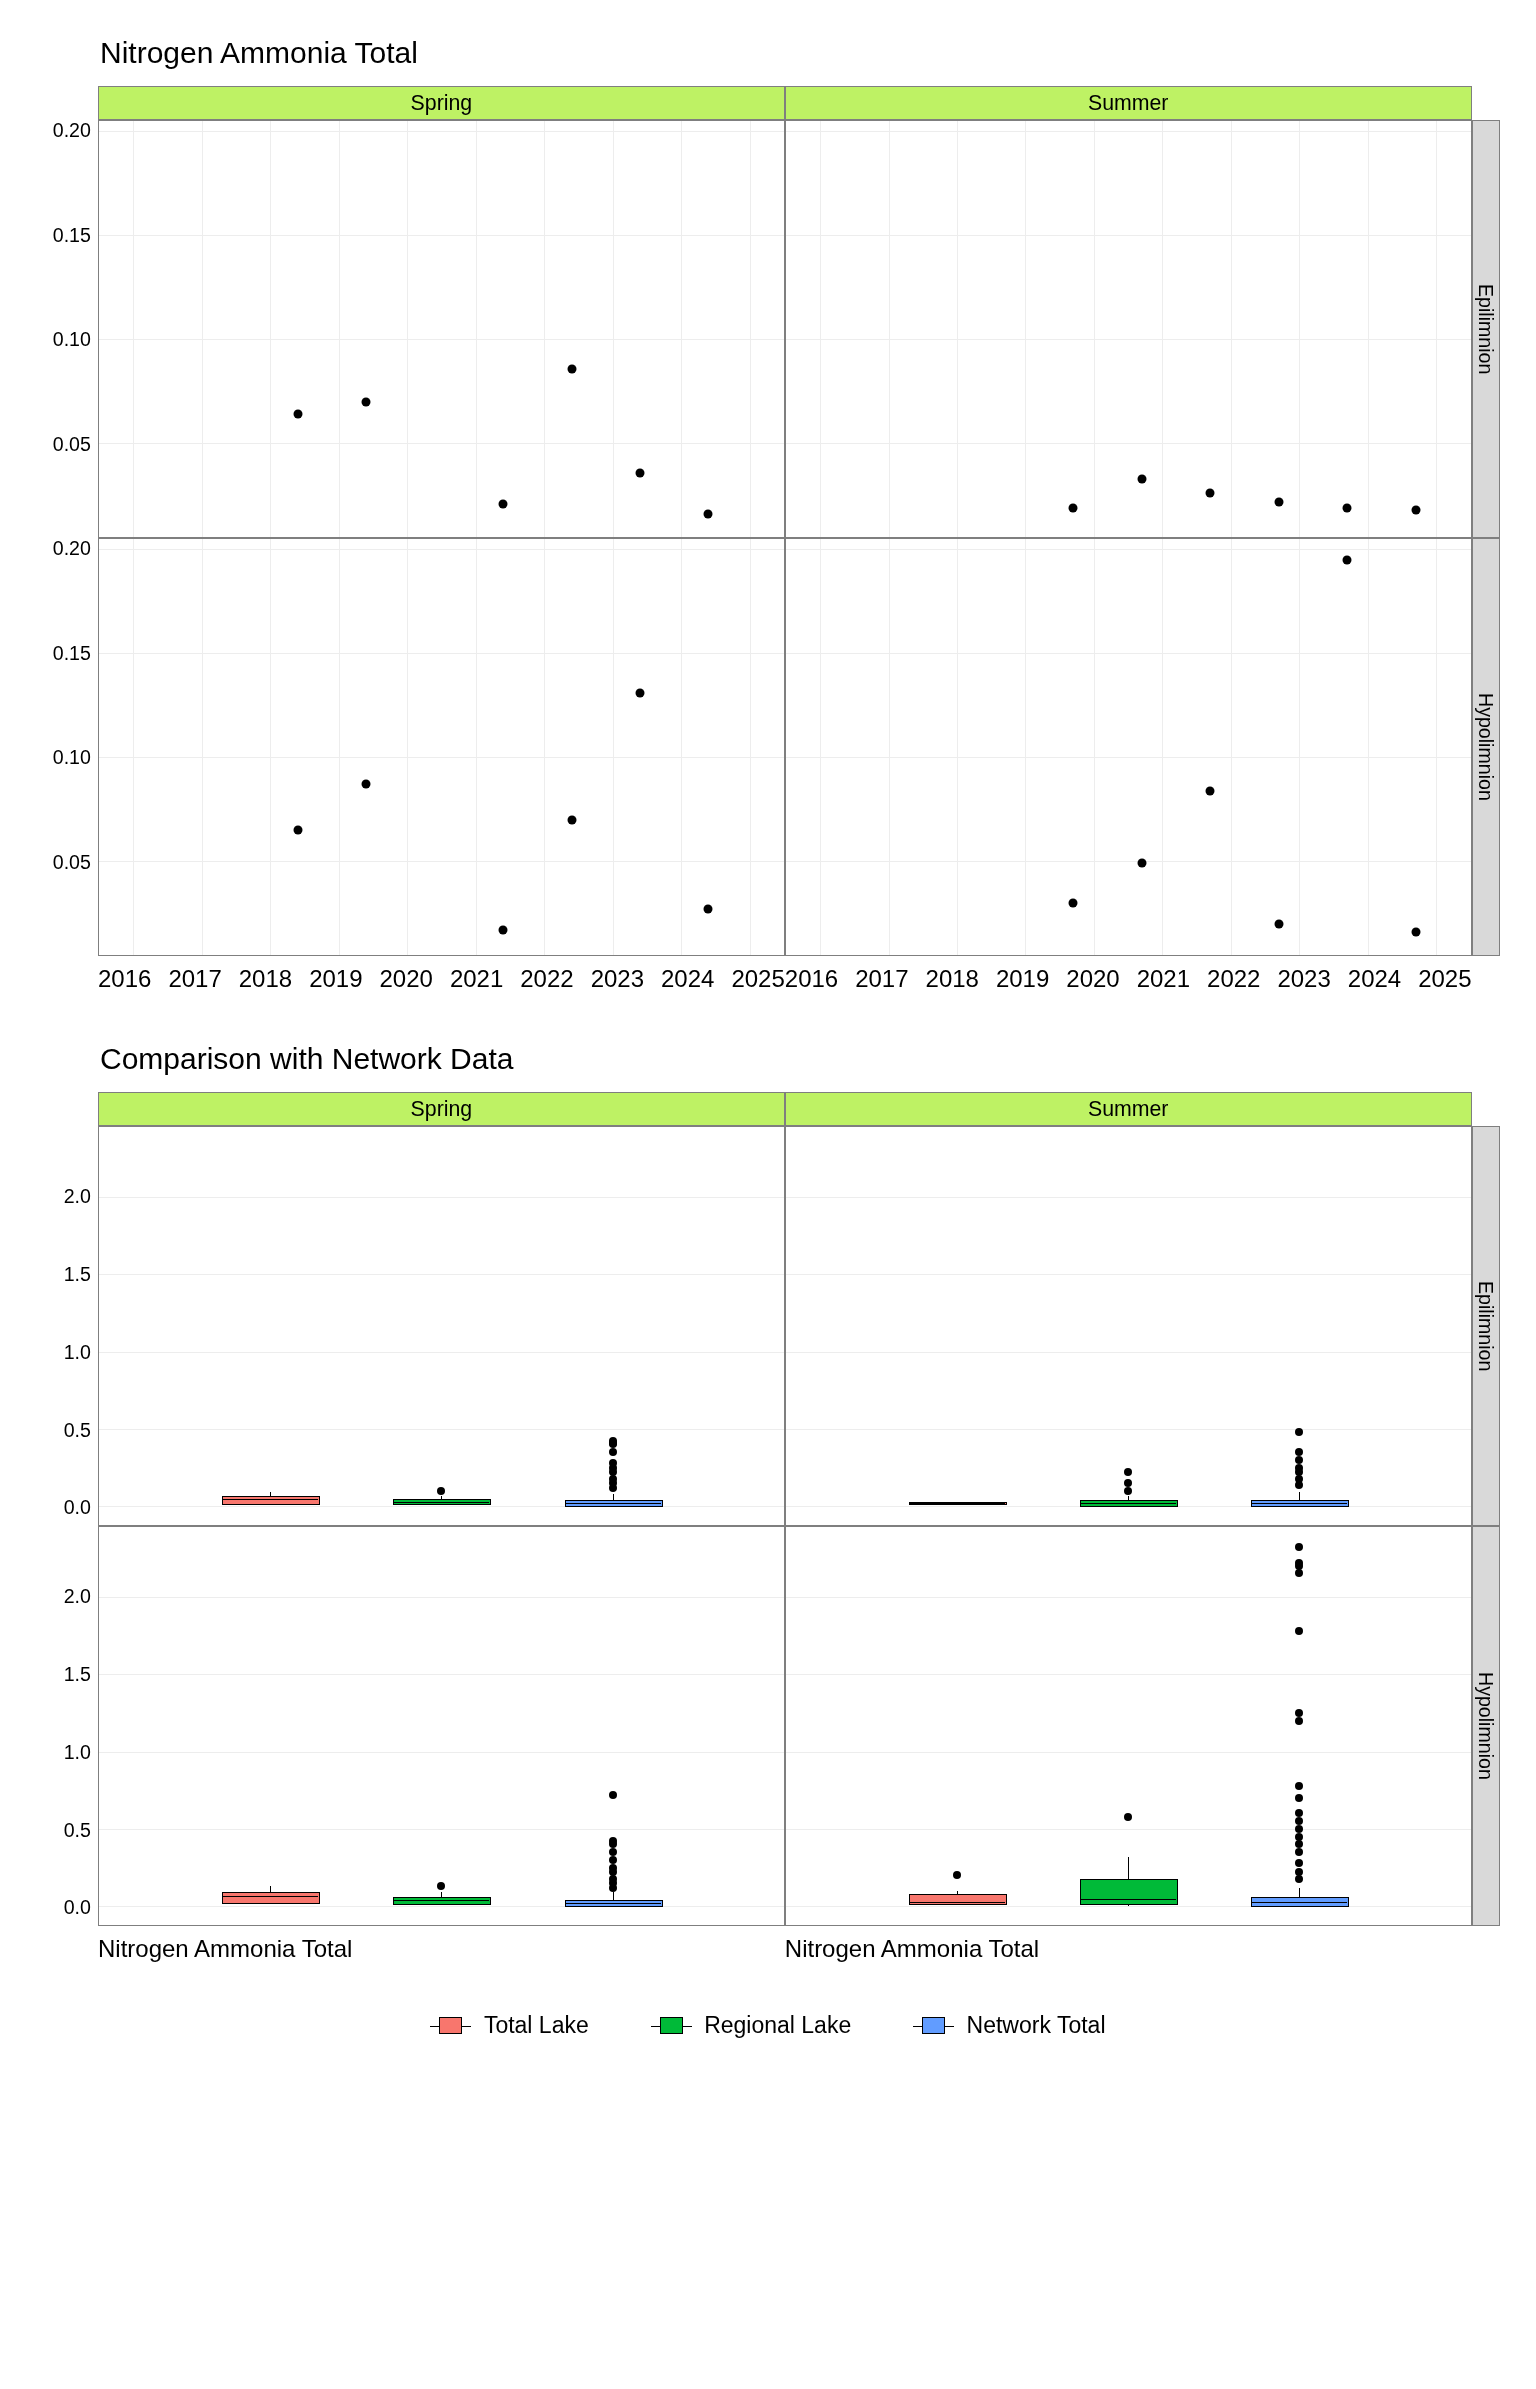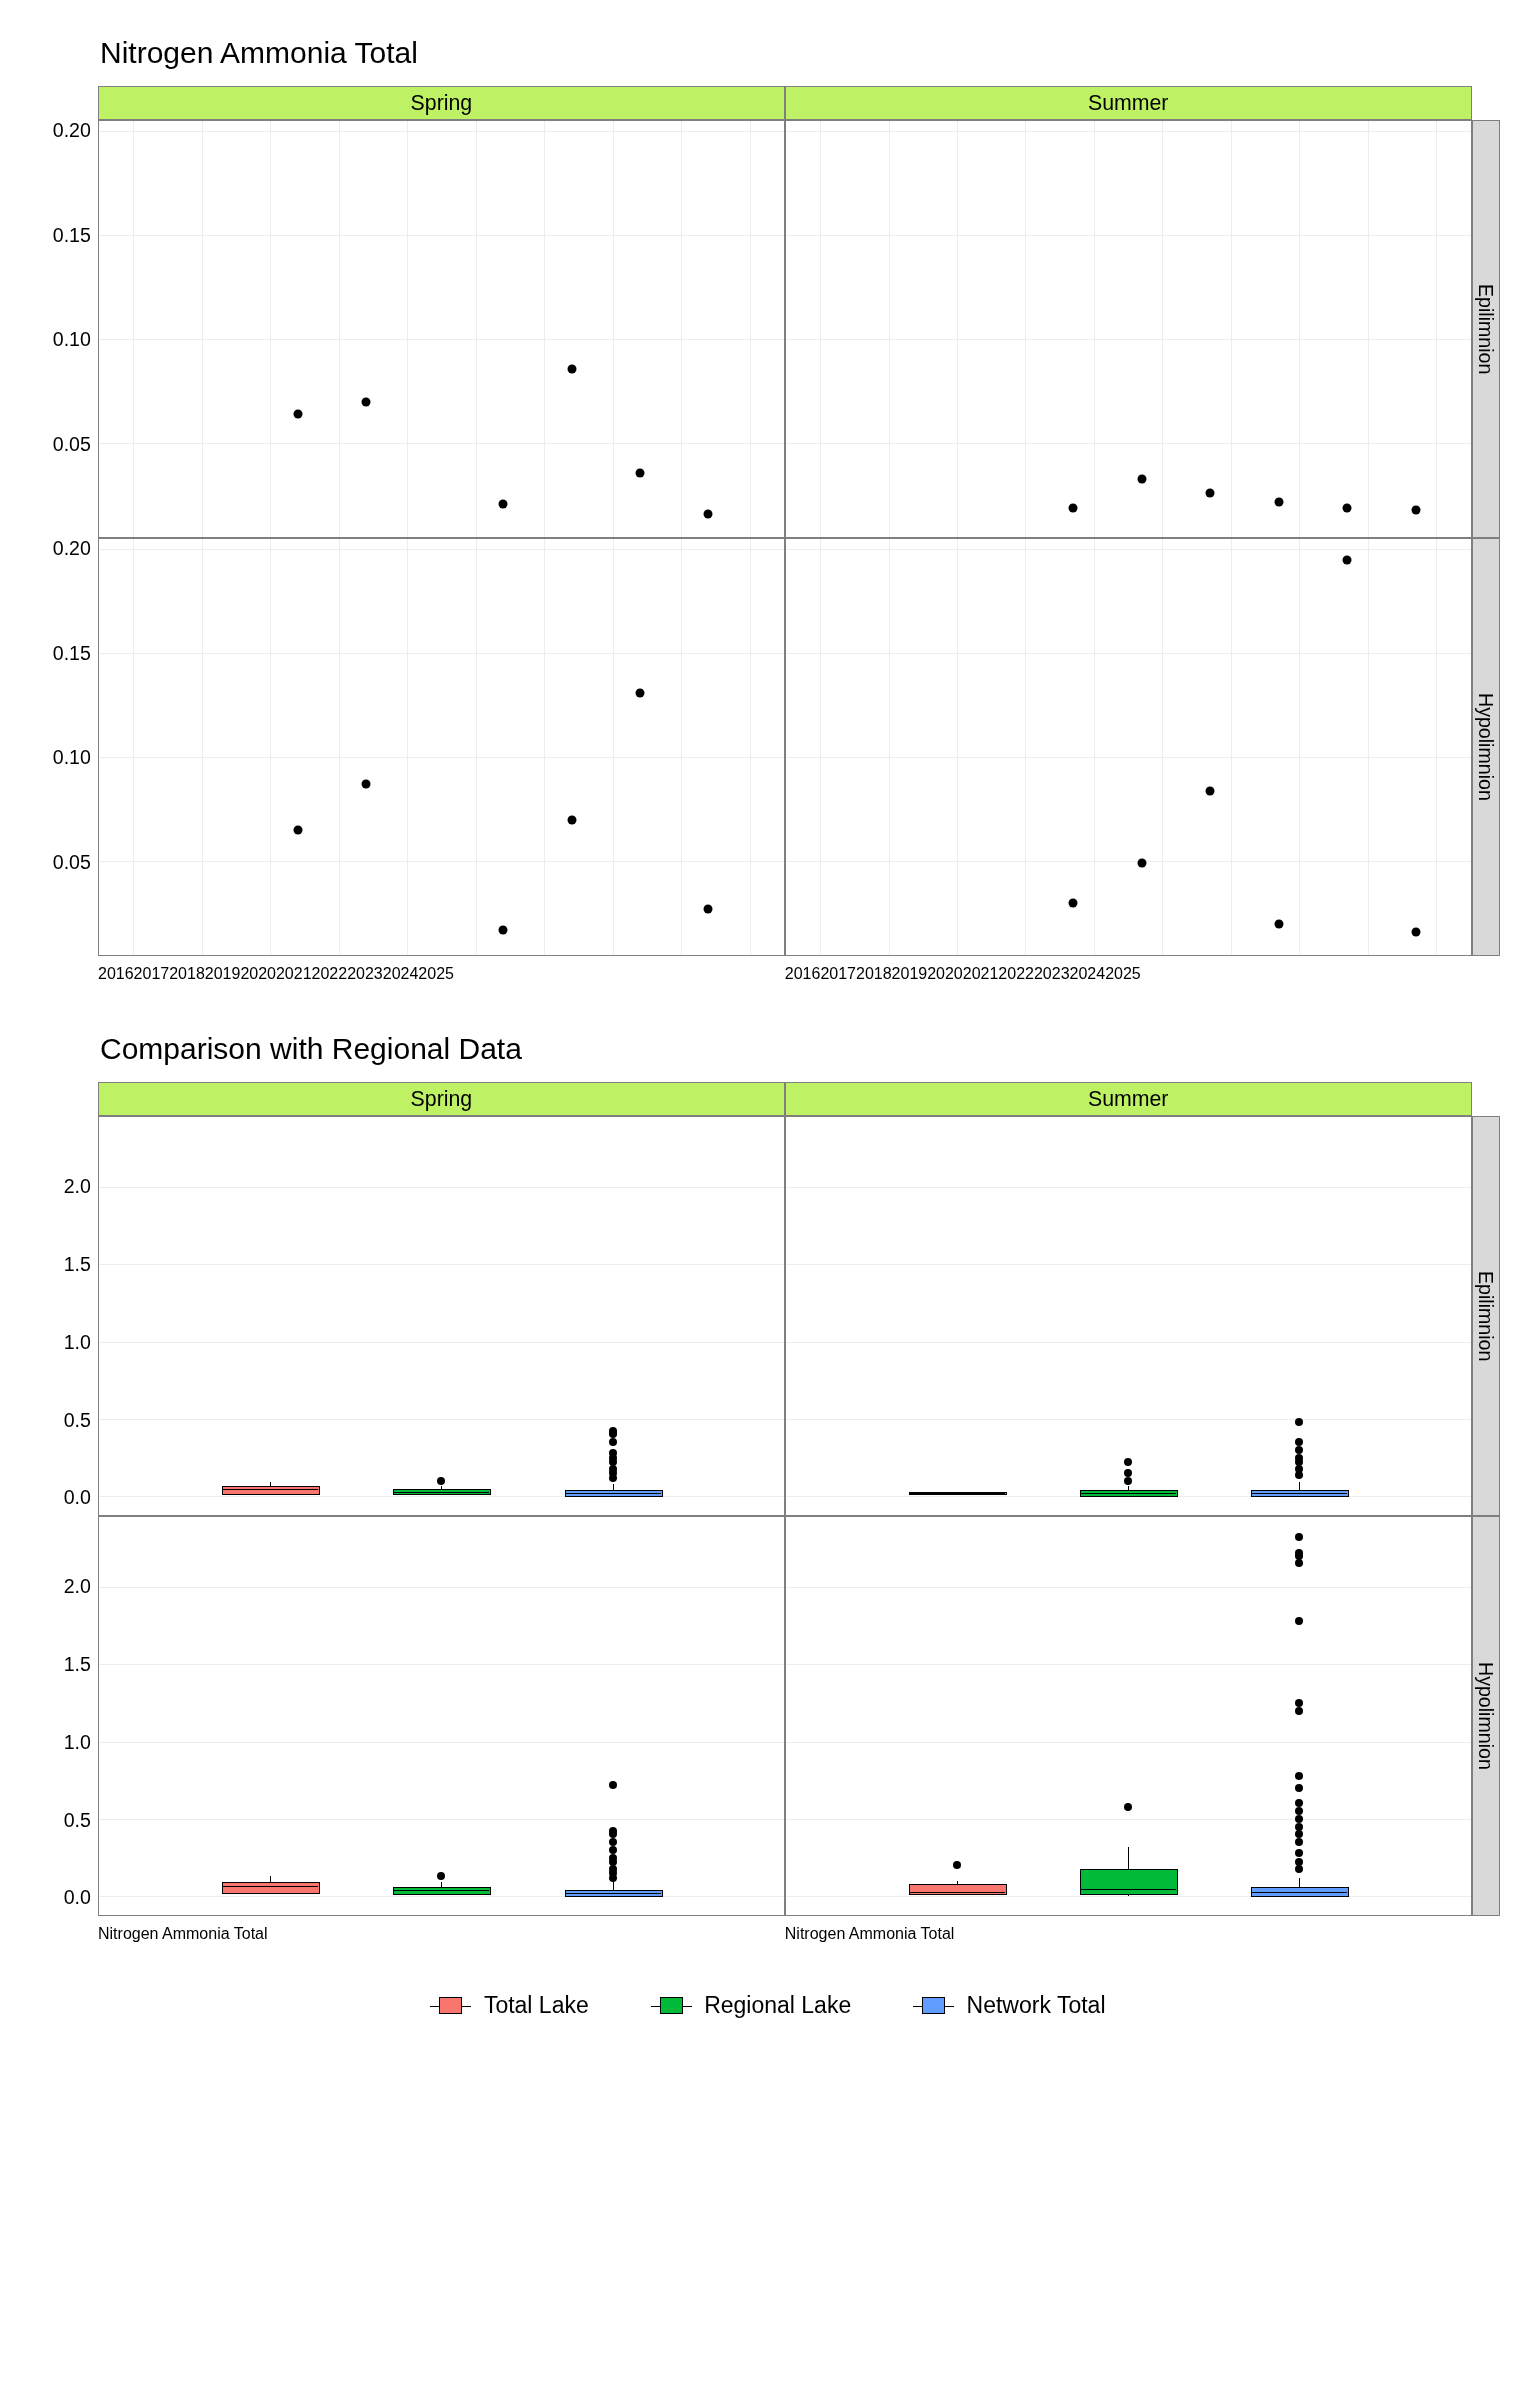--- a/index.html
+++ b/index.html
@@ -13,21 +13,21 @@
   .panel-row{display:grid;grid-template-columns:62px 1fr 1fr 28.4px;gap:0}
   .yaxis{position:relative}
   .ytick{position:absolute;right:7.1px;font-size:19.6px;transform:translateY(-50%)}
   .panel{border:0.9px solid #7f7f7f;position:relative;background:#fff;overflow:hidden}
   .panel+.panel{border-left:0.9px solid #7f7f7f}
   .strip-v{border:0.9px solid #7f7f7f;background:#d9d9d9;writing-mode:vertical-rl;text-orientation:mixed;text-align:center;font-size:19.6px;display:flex;align-items:center;justify-content:center}
   .grid-h{position:absolute;left:0;right:0;border-top:0.9px solid #ededed}
   .grid-v{position:absolute;top:0;bottom:0;border-left:0.9px solid #ededed}
   .pt{position:absolute;width:9px;height:9px;border-radius:50%;background:#000;transform:translate(-50%,-50%)}
   .xaxis-row{display:grid;grid-template-columns:62px 1fr 1fr 28.4px}
-  .xaxis{display:flex;justify-content:flex-start;font-size:16px;padding-top:9px}
+  .xaxis{display:flex;justify-content:space-between;font-size:24px;padding-top:9px}
   .chart1-wrap{position:relative}
   .chart2-wrap{position:relative}
   .ylab-outer{position:absolute;left:19.6px;top:50%;transform:translateY(-50%) rotate(-90deg);transform-origin:center;font-size:25px;white-space:nowrap}
   
   .box{position:absolute;border:0.9px solid #000}
   .whisk{position:absolute;border-left:0.9px solid #000}
   .med{position:absolute;border-top:1.8px solid #000}
   .outl{position:absolute;width:8px;height:8px;border-radius:50%;background:#000;transform:translate(-50%,-50%)}
   
   .legend{display:flex;justify-content:center;gap:62px;margin-top:36px;font-size:23px}
@@ -186,21 +186,21 @@
             <span>2024</span>
             <span>2025</span>
           </div>
         <div></div>
       </div>
     </div>
   </div>
 
   <div class="chart-block chart2-wrap">
     <div class="ylab-outer" style="top:calc(50% + 18px)">Results (mg/L)</div>
-    <h2 class="chart-title">Comparison with Regional Data</h2>
+    <h2 class="chart-title">Comparison with Network Data</h2>
     <div class="facet-grid">
       <div class="strip-row">
         <div class="spacer-l"></div>
         <div class="strip">Spring</div>
         <div class="strip">Summer</div>
         <div class="spacer-r"></div>
       </div>
 
       <div class="panel-row" style="height:400px">
         <div class="yaxis" id="c2r1y">

